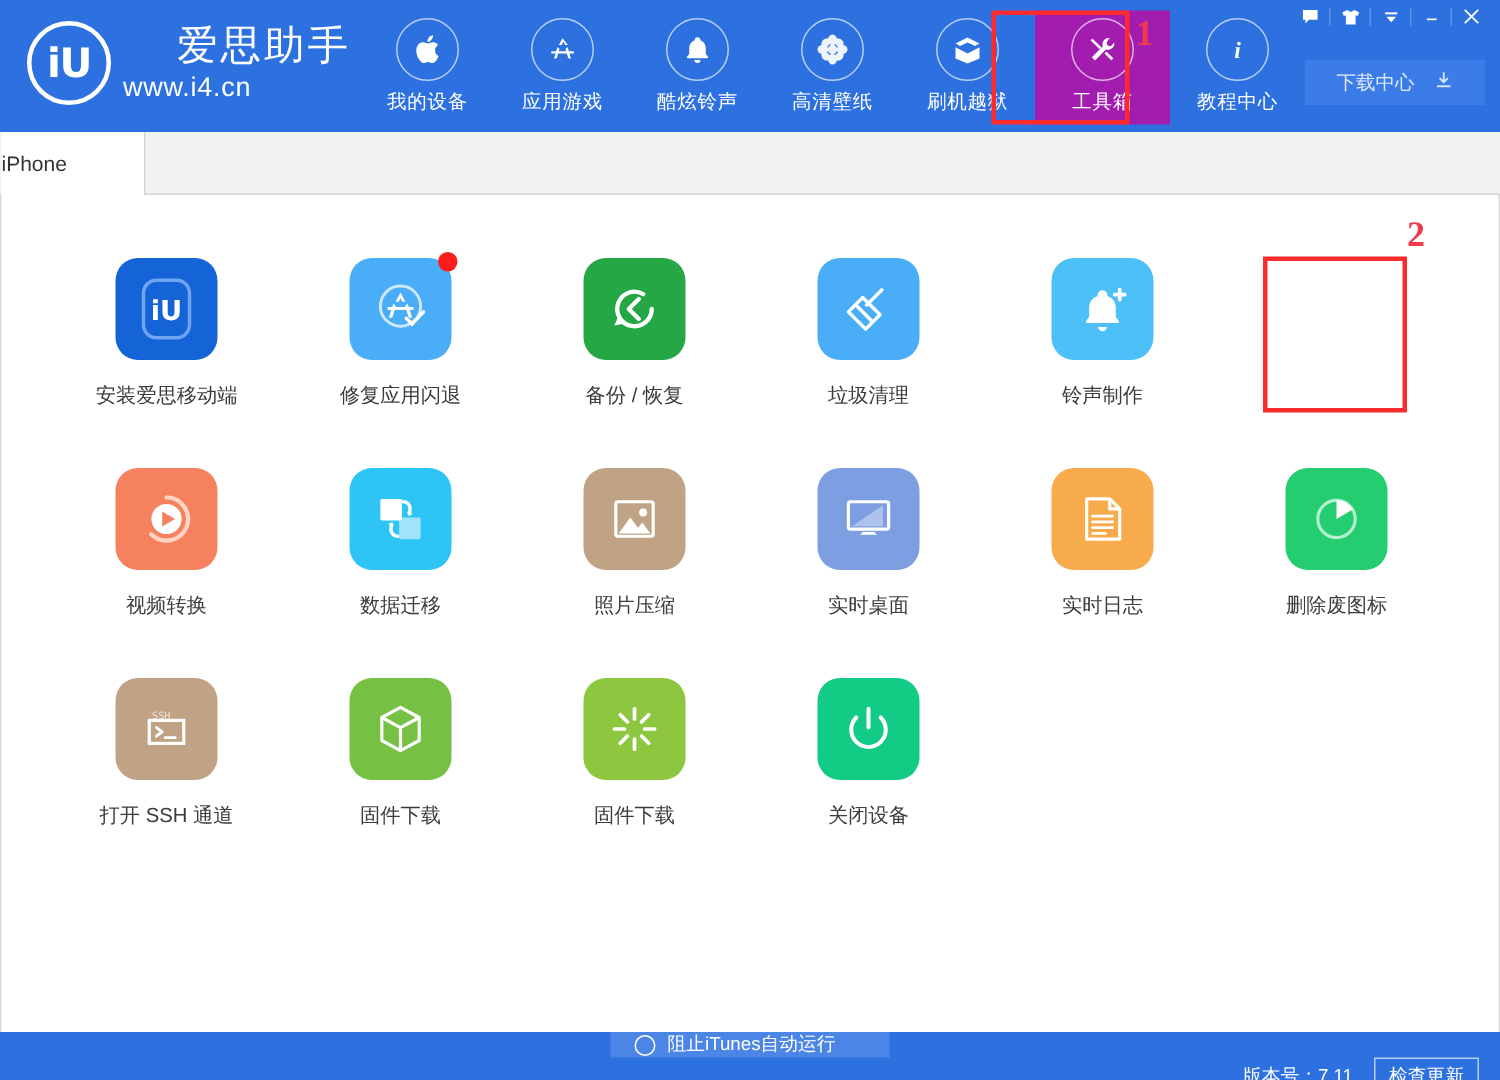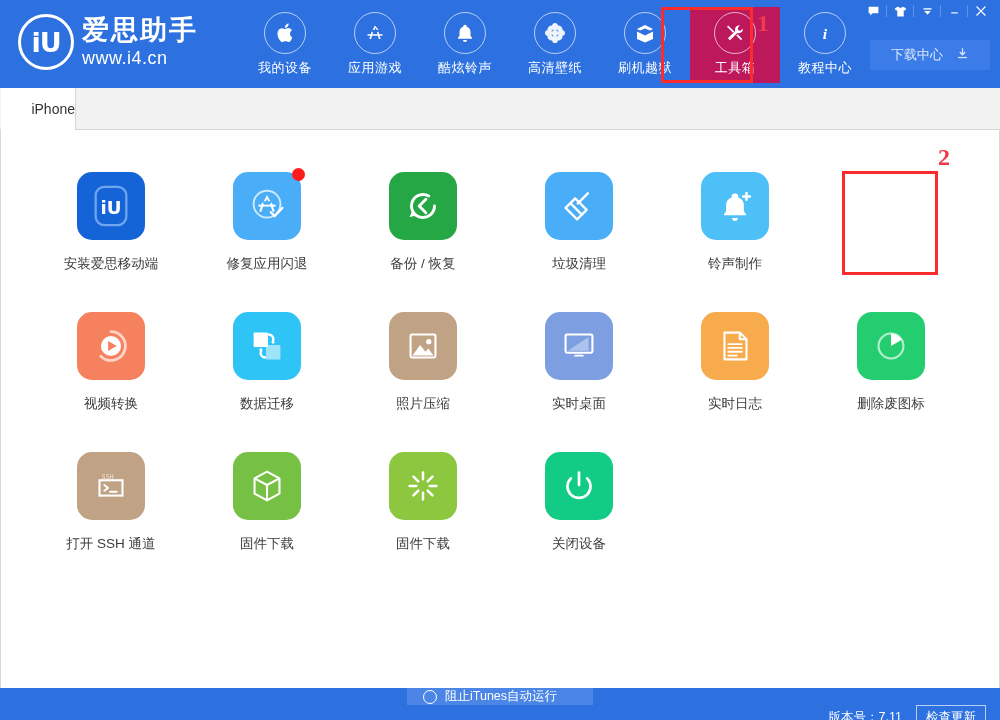--- a/index.html
+++ b/index.html
@@ -32,32 +32,32 @@
     display: flex; align-items: center; gap: 8px;
   }
   .brand-logo {
     width: 56px; height: 56px; border-radius: 50%;
     border: 3px solid #ffffff;
     display: flex; align-items: center; justify-content: center;
     color: #ffffff; font-size: 27px; font-weight: bold; letter-spacing: -1px;
     font-family: "DejaVu Sans", sans-serif;
   }
   .brand-text { color: #fff; line-height: 1; }
-  .brand-name { font-size: 27px; font-weight: bold; letter-spacing: 2px; }
+  .brand-name { font-size: 27px; font-weight: normal; letter-spacing: 2px; margin-left: 36px; }
   .brand-url { font-size: 18px; margin-top: 5px; letter-spacing: 0.5px;
                font-family: "Liberation Sans", sans-serif; }
 
   .nav { position: absolute; left: 240px; top: 7px; display: flex; }
   .nav-item {
     width: 90px; height: 76px;
     display: flex; flex-direction: column; align-items: center; justify-content: flex-start;
     padding-top: 5px;
     position: relative;
   }
-  .nav-item.active { background: #be185d; }
+  .nav-item.active { background: #a21caf; }
   .nav-icon {
     width: 42px; height: 42px; border-radius: 50%;
     border: 1.5px solid rgba(255,255,255,0.65);
     display: flex; align-items: center; justify-content: center;
     color: #fff;
   }
   .nav-label {
     margin-top: 5px; color: #ffffff; font-size: 13px; letter-spacing: 0.5px;
   }
 
@@ -74,24 +74,24 @@
     position: absolute; color: #f0394b; font-size: 24px; font-weight: bold;
     font-family: "Liberation Serif", serif;
   }
 
   
   .tabstrip {
     position: absolute; left: 0; top: 88px; width: 1000px; height: 42px;
     background: #f2f2f2; border-bottom: 1px solid #d5d5d5;
   }
   .tab {
-    position: absolute; left: 1px; top: 0; width: 75px; height: 42px;
+    position: absolute; left: 1px; top: 0; width: 96px; height: 42px;
     background: #ffffff;
     border-right: 1px solid #d5d5d5;
-    display: flex; align-items: center; justify-content: flex-end;
+    display: flex; align-items: center; justify-content: flex-start;
     font-size: 14px; color: #333;
   }
 
   
   .content {
     position: absolute; left: 0; top: 130px; width: 1000px; height: 558px;
     background: #ffffff;
     border-left: 1px solid #d9d9d9; border-right: 1px solid #d9d9d9;
   }
   .grid { position: absolute; left: 0; top: 38px; width: 1000px; }

